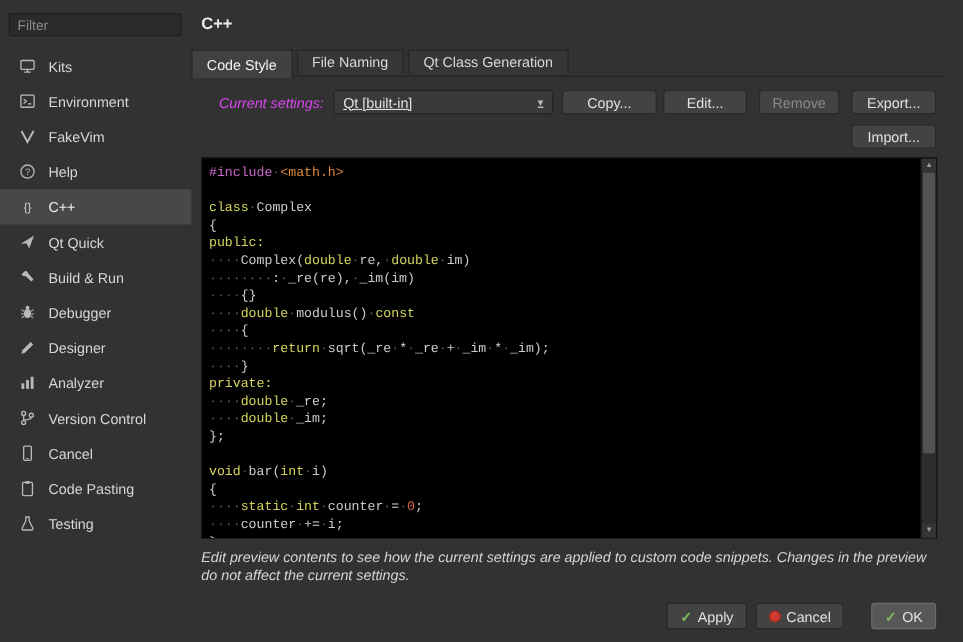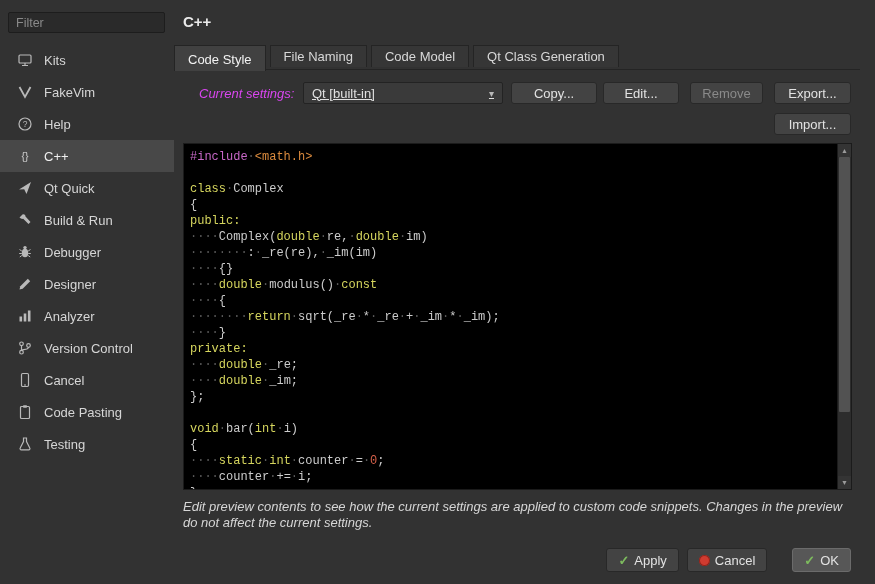--- a/index.html
+++ b/index.html
@@ -102,20 +102,31 @@
                 <rect x="2" y="3" width="12" height="8" rx="1"></rect>
                 <path d="M8 11v2.5M5 13.5h6"></path>
               </g>
             </svg>
           </span>
           <span>Kits</span>
         </div>
         <div class="sb-item">
           <span class="sb-icon">
             <svg viewBox="0 0 16 16">
+              <g stroke="#b9b9b9" fill="none" stroke-width="1.2">
+                <rect x="2" y="2.5" width="12" height="11" rx="1"></rect>
+                <path d="M4.5 6l2.5 2-2.5 2M8.5 10.5h3"></path>
+              </g>
+            </svg>
+          </span>
+          <span>Environment</span>
+        </div>
+        <div class="sb-item">
+          <span class="sb-icon">
+            <svg viewBox="0 0 16 16">
               <path d="M2.5 3l5.5 10L13.5 3" stroke="#b9b9b9" stroke-width="1.8" fill="none"></path>
             </svg>
           </span>
           <span>FakeVim</span>
         </div>
         <div class="sb-item">
           <span class="sb-icon">
             <svg viewBox="0 0 16 16">
               <circle cx="8" cy="8" r="6" stroke="#b9b9b9" fill="none" stroke-width="1.2"></circle>
               <text x="8" y="11" text-anchor="middle" font-size="8.5" fill="#b9b9b9">?</text>
@@ -224,21 +235,20 @@
         </div>
       </div>
   </aside>
 
   <main class="main">
     <div class="title">C++</div>
 
     <div class="tabbar">
         <div class="tab active">Code Style</div>
         <div class="tab">File Naming</div>
-        <div class="tab">Code Model</div>
         <div class="tab">Qt Class Generation</div>
       </div>
 
     <div class="settings-row">
       <span class="cs-label">Current settings:</span>
       <div class="combo">
         <span>Qt [built-in]</span>
         <span class="combo-arrow">▾</span>
       </div>
       <button class="btn btn-copy">Copy...</button>

